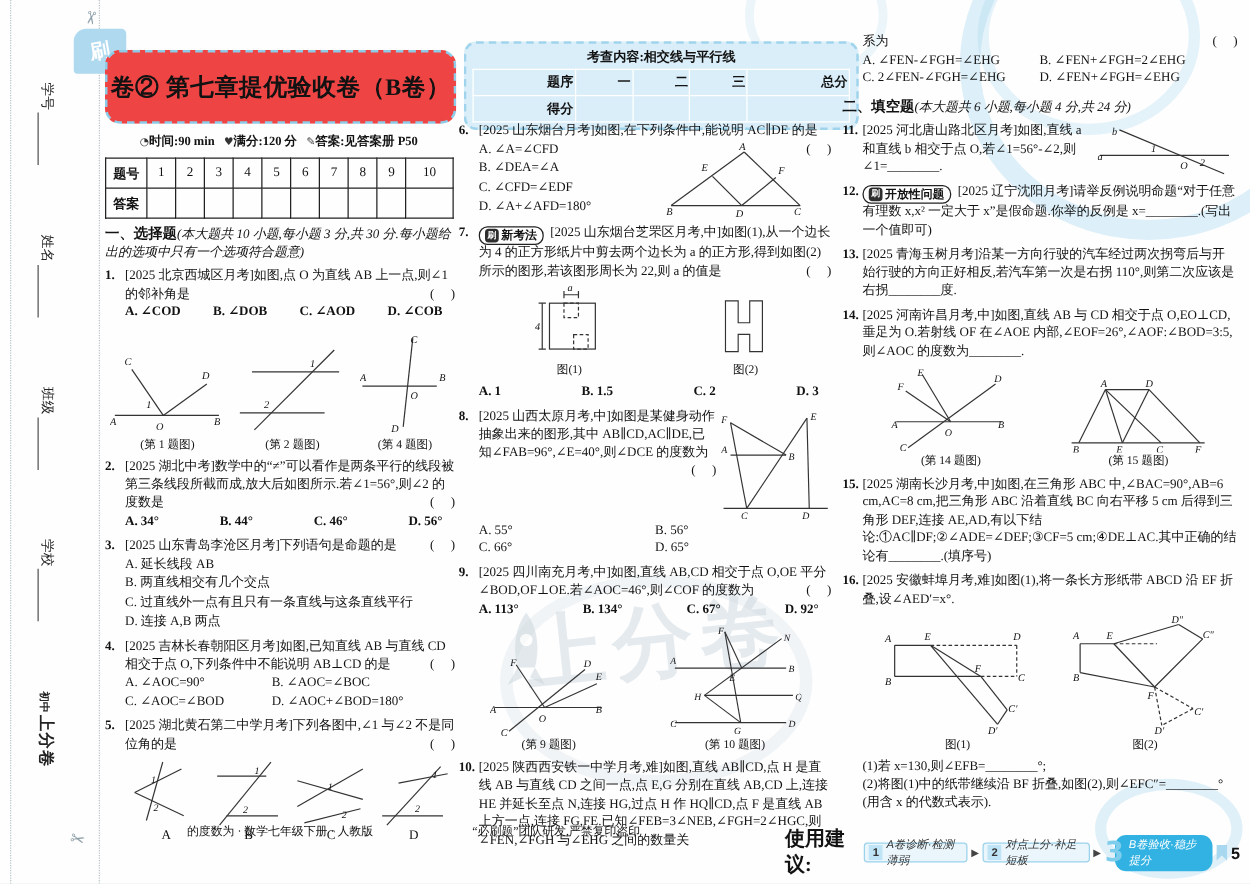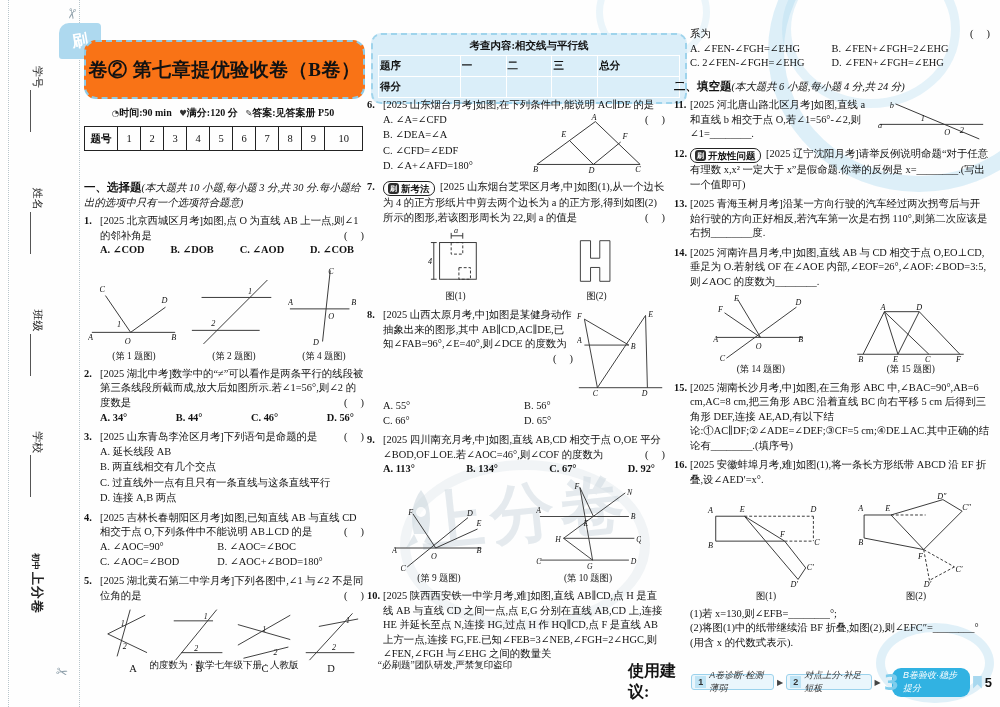--- a/index.html
+++ b/index.html
@@ -23,27 +23,27 @@
   .rail .blank{display:inline-block;width:42px;height:11px;border-bottom:1px solid #555;}
   .rail .brand{font-weight:700;display:flex;align-items:baseline;gap:2px;}
   .rail .brand .sm{font-size:8.5px;}
   .rail .brand .lg{font-size:13px;letter-spacing:1px;}
   
   .corner{position:absolute;left:59px;top:23px;width:42px;height:36px;background:#aed9ef;
           border-radius:10px 4px 14px 3px;z-index:2;display:flex;align-items:center;justify-content:center;}
   .corner span{color:#fff;font-weight:700;font-size:16px;transform:rotate(-10deg);
                font-family:"Liberation Sans","DejaVu Sans",sans-serif;}
   .titlebox{position:absolute;left:84px;top:40px;width:277px;height:55px;border:2px dashed #8ecbe7;
-            border-radius:12px;background:#f97316;display:flex;align-items:center;justify-content:center;
+            border-radius:12px;background:#ef4444;display:flex;align-items:center;justify-content:center;
             font-size:19px;font-weight:700;letter-spacing:.5px;z-index:3;}
   .scope{position:absolute;left:371px;top:33px;width:302px;border:2px dashed #9fd4ec;border-radius:10px;
          background:#daeef9;padding:3px 5px 4px;font-size:10.5px;z-index:3;}
   .scope .cap{text-align:center;font-weight:700;margin:1px 0 2px;}
   .scope table{width:100%;border-collapse:collapse;}
-  .scope td{border:1.5px solid #fff;text-align:left;height:18px;font-weight:700;}
+  .scope td{border:1.5px solid #fff;text-align:right;height:18px;font-weight:700;}
   .meta{position:absolute;left:84px;top:106px;width:278px;text-align:center;font-size:10px;
         font-weight:700;z-index:3;}
   .meta .mi{font-family:"DejaVu Sans",sans-serif;font-size:8.5px;color:#333;}
   .anst{position:absolute;left:84px;top:126px;width:279px;border-collapse:collapse;z-index:3;}
   .anst td{border:1px solid #222;height:21px;text-align:center;font-size:10.5px;}
   .anst td:first-child{width:30px;font-weight:700;}
   
   .col{position:absolute;font-size:10.4px;line-height:1.4;z-index:3;}
   .col1{left:84px;top:179px;width:280px;}
   .col2{left:367px;top:98px;width:298px;}
@@ -184,20 +184,33 @@
       <td>2</td>
       <td>3</td>
       <td>4</td>
       <td>5</td>
       <td>6</td>
       <td>7</td>
       <td>8</td>
       <td>9</td>
       <td>10</td>
     </tr>
+    <tr>
+      <td>答案</td>
+      <td></td>
+          <td></td>
+      <td></td>
+          <td></td>
+      <td></td>
+          <td></td>
+      <td></td>
+          <td></td>
+      <td></td>
+          <td></td>
+    </tr>
   </tbody>
     </table>
 
   <div class="col col1">
     <div class="sec">
       <b>一、选择题</b><span class="kai">(本大题共 10 小题,每小题 3 分,共 30 分.每小题给出的选项中只有一个选项符合题意)</span>
     </div>
 
     <div class="q">
       <span class="qnum">1.</span>
@@ -380,20 +393,26 @@
               <text x="0" y="38">4</text>
             </svg>
           <div class="figcap">图(1)</div>
         </div>
         <div class="figcell">
           <svg class="fig" width="48" height="56" viewBox="0 0 52 60">
             <path d="M8,8 h11 v19 h10 v-19 h11 v44 h-11 v-15 h-10 v15 h-11 Z"></path>
           </svg>
           <div class="figcap">图(2)</div>
         </div>
+      </div>
+      <div class="opts4">
+        <span>A. 1</span>
+        <span>B. 1.5</span>
+        <span>C. 2</span>
+        <span>D. 3</span>
       </div>
     </div>
 
     <div class="q">
       <span class="qnum">8.</span>
       <svg class="fig fr" width="88" height="89" viewBox="0 0 95 96">
         <line x1="2" y1="86" x2="92" y2="86"></line>
           <line x1="8" y1="12" x2="22" y2="86"></line>
           <line x1="8" y1="12" x2="56" y2="40"></line>
         <line x1="8" y1="40" x2="56" y2="40"></line>

